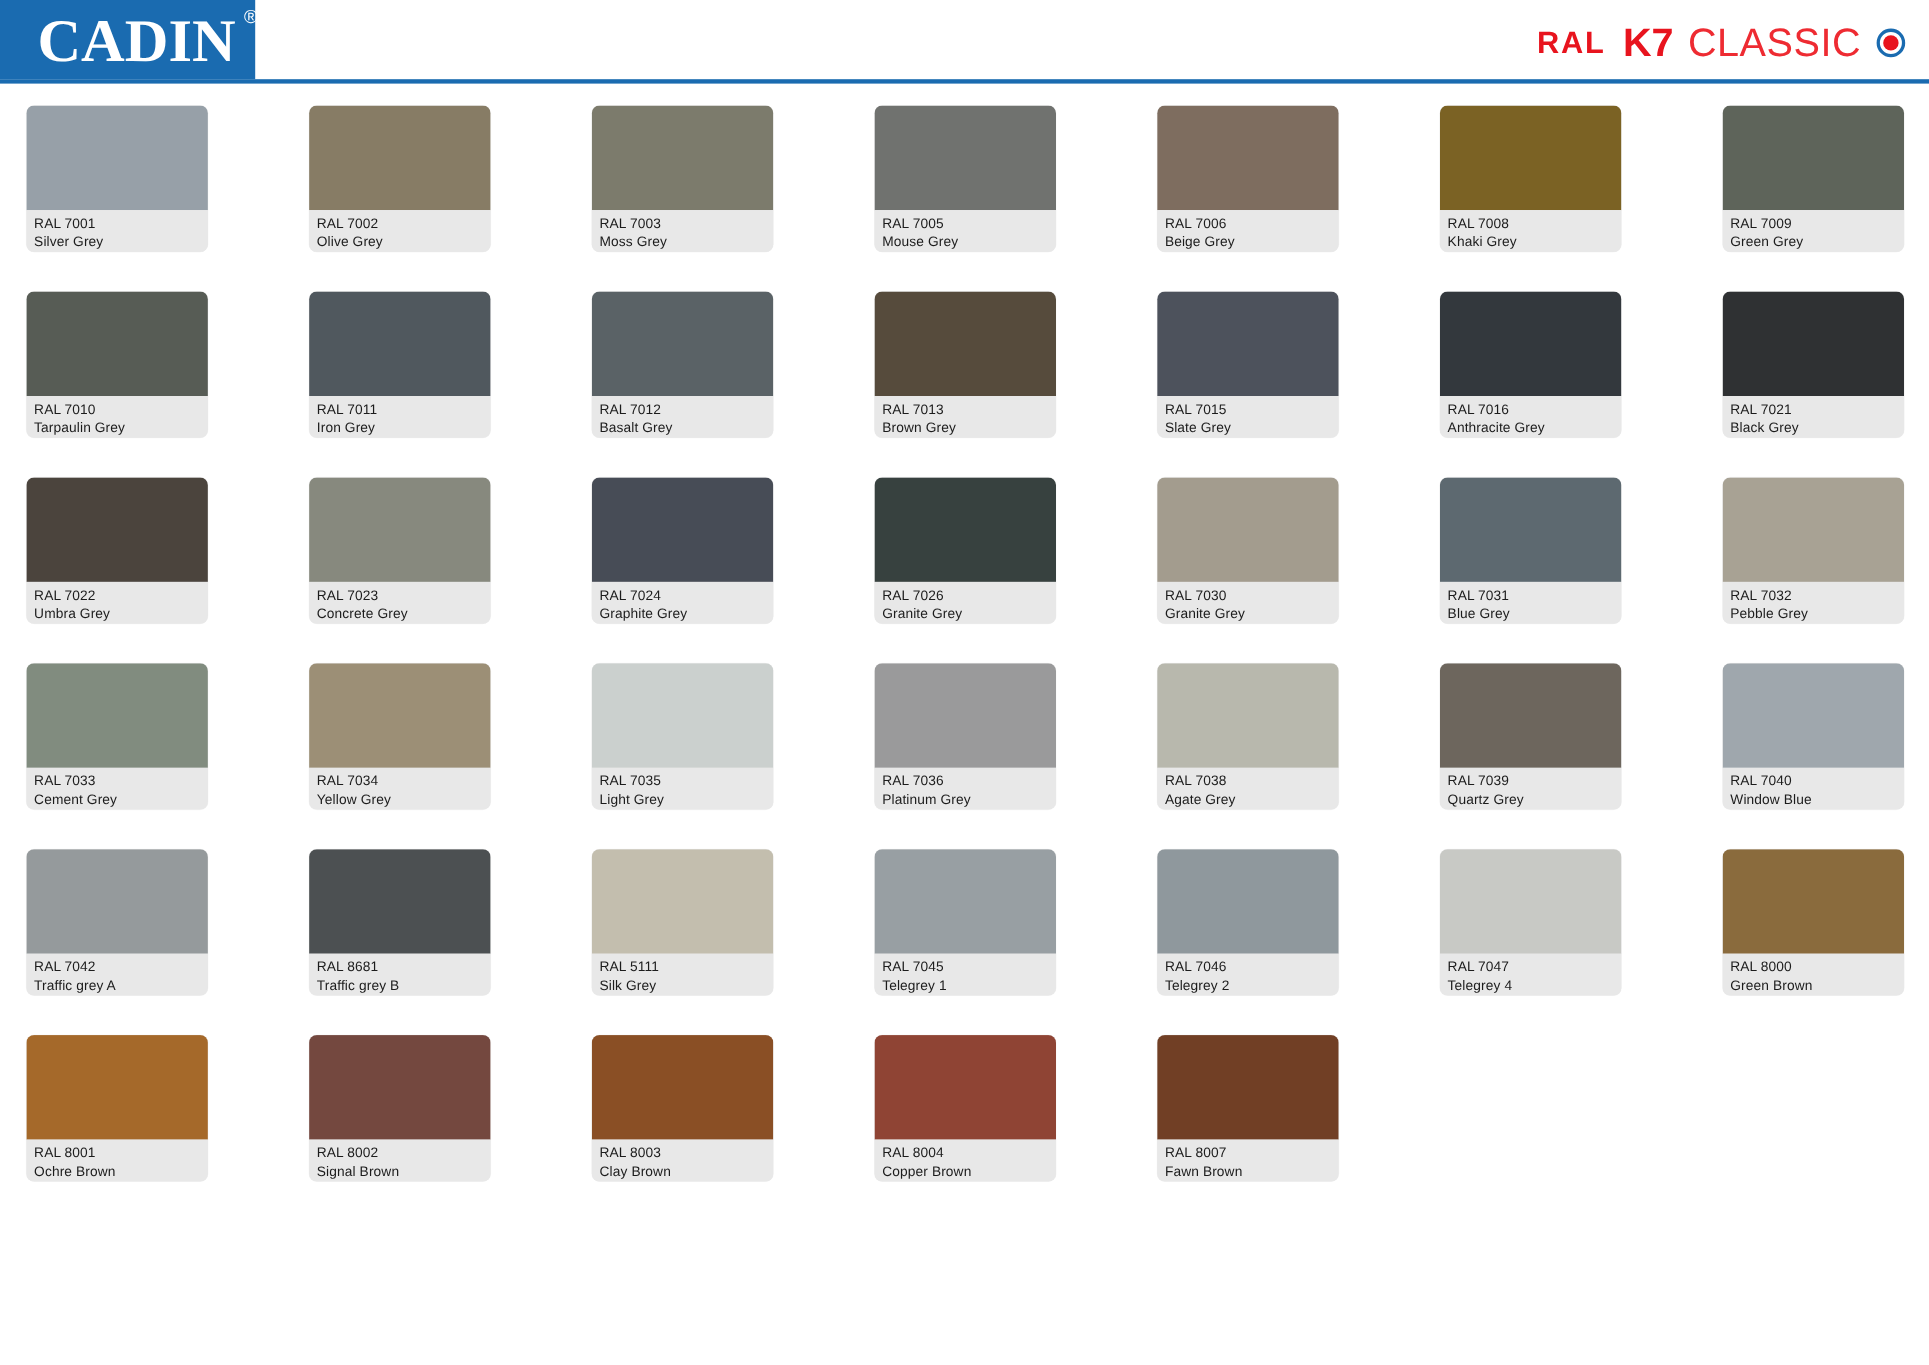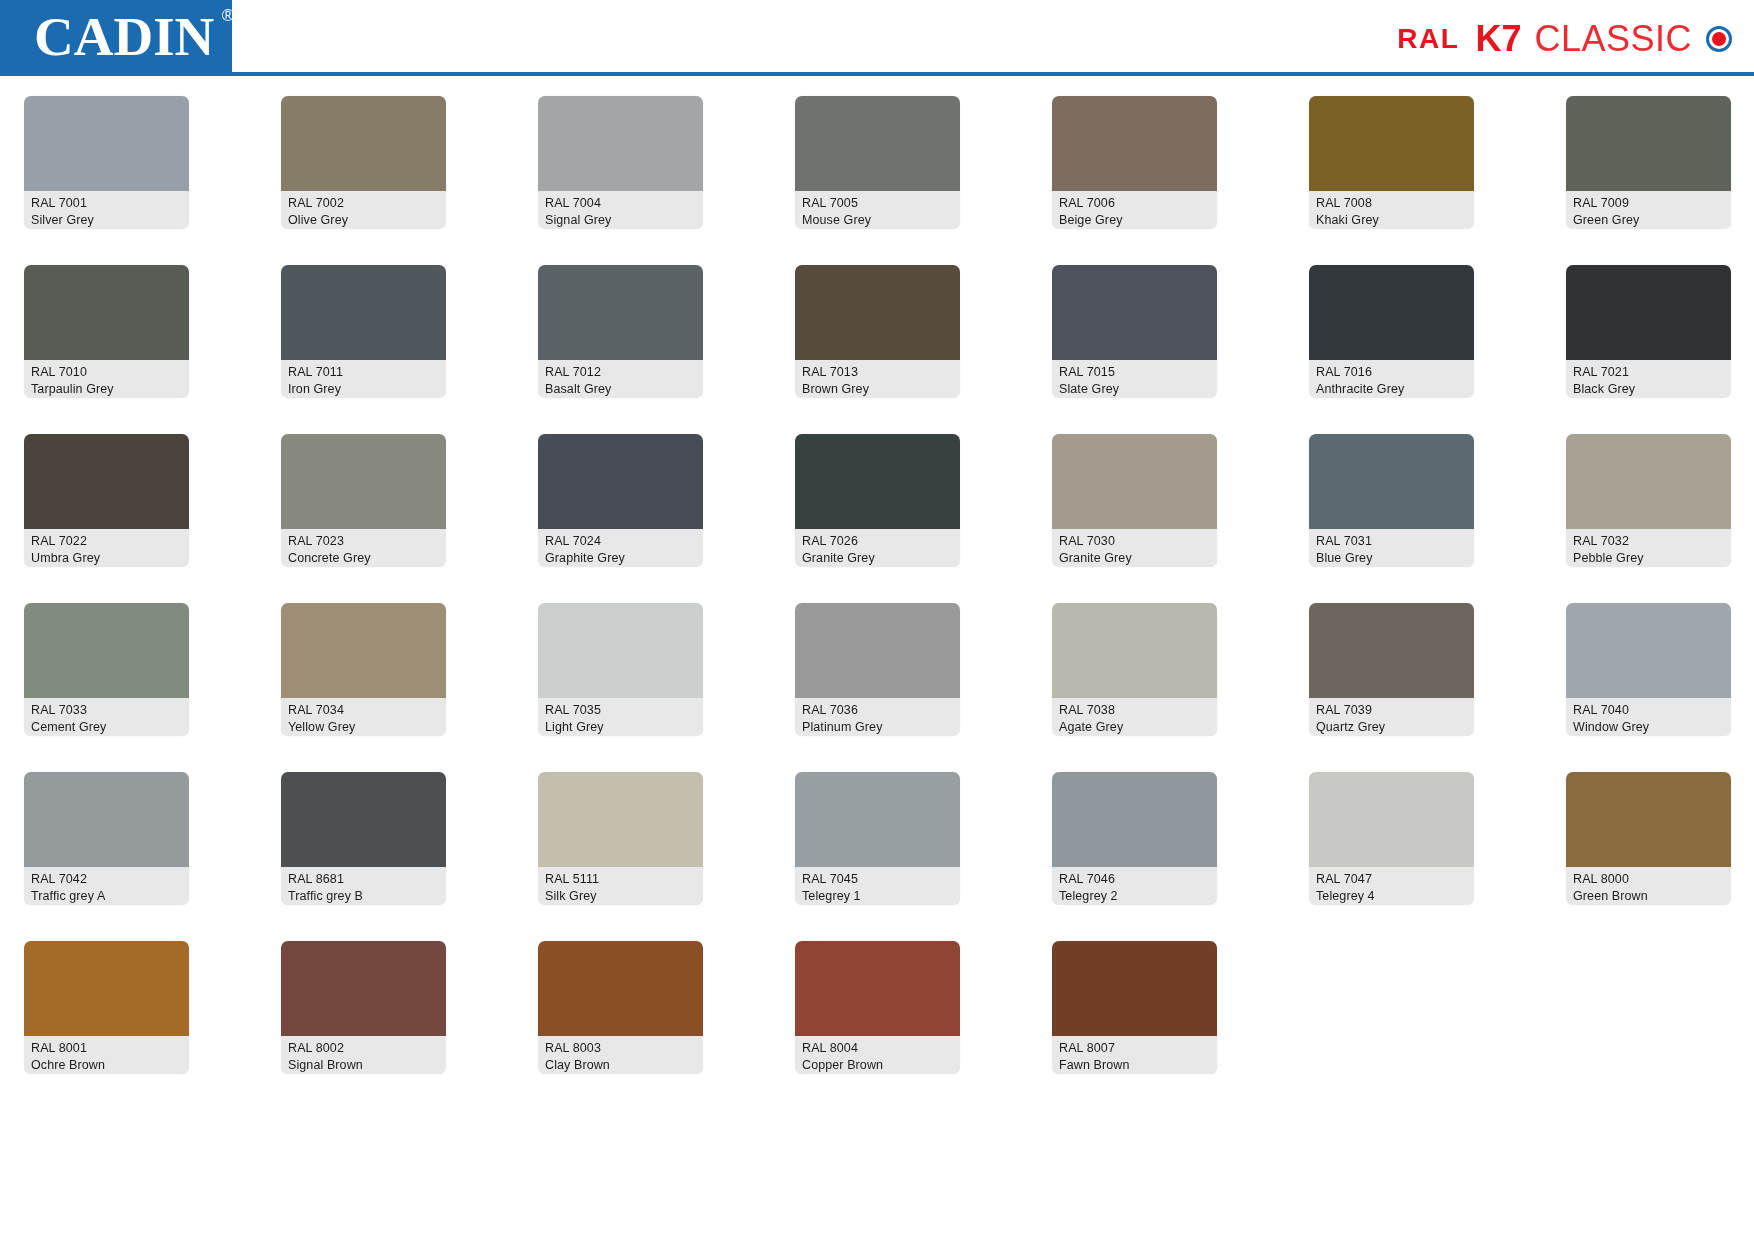--- a/index.html
+++ b/index.html
@@ -207,24 +207,24 @@
       </div>
     </div>
     <div class="swatch">
       <div class="swatch-color" style="background: rgb(135, 124, 101);"></div>
       <div class="swatch-label">
         <div class="swatch-code">RAL 7002</div>
         <div class="swatch-name">Olive Grey</div>
       </div>
     </div>
     <div class="swatch">
-      <div class="swatch-color" style="background: rgb(163, 165, 167);"></div>
-      <div class="swatch-label">
-        <div class="swatch-code">RAL 7004</div>
-        <div class="swatch-name">Signal Grey</div>
+      <div class="swatch-color" style="background: rgb(124, 123, 108);"></div>
+      <div class="swatch-label">
+        <div class="swatch-code">RAL 7003</div>
+        <div class="swatch-name">Moss Grey</div>
       </div>
     </div>
     <div class="swatch">
       <div class="swatch-color" style="background: rgb(112, 114, 111);"></div>
       <div class="swatch-label">
         <div class="swatch-code">RAL 7005</div>
         <div class="swatch-name">Mouse Grey</div>
       </div>
     </div>
     <div class="swatch">
@@ -385,21 +385,21 @@
       <div class="swatch-color" style="background: rgb(109, 102, 93);"></div>
       <div class="swatch-label">
         <div class="swatch-code">RAL 7039</div>
         <div class="swatch-name">Quartz Grey</div>
       </div>
     </div>
     <div class="swatch">
       <div class="swatch-color" style="background: rgb(159, 167, 173);"></div>
       <div class="swatch-label">
         <div class="swatch-code">RAL 7040</div>
-        <div class="swatch-name">Window Grey</div>
+        <div class="swatch-name">Window Blue</div>
       </div>
     </div>
     <div class="swatch">
       <div class="swatch-color" style="background: rgb(149, 154, 156);"></div>
       <div class="swatch-label">
         <div class="swatch-code">RAL 7042</div>
         <div class="swatch-name">Traffic grey A</div>
       </div>
     </div>
     <div class="swatch">

